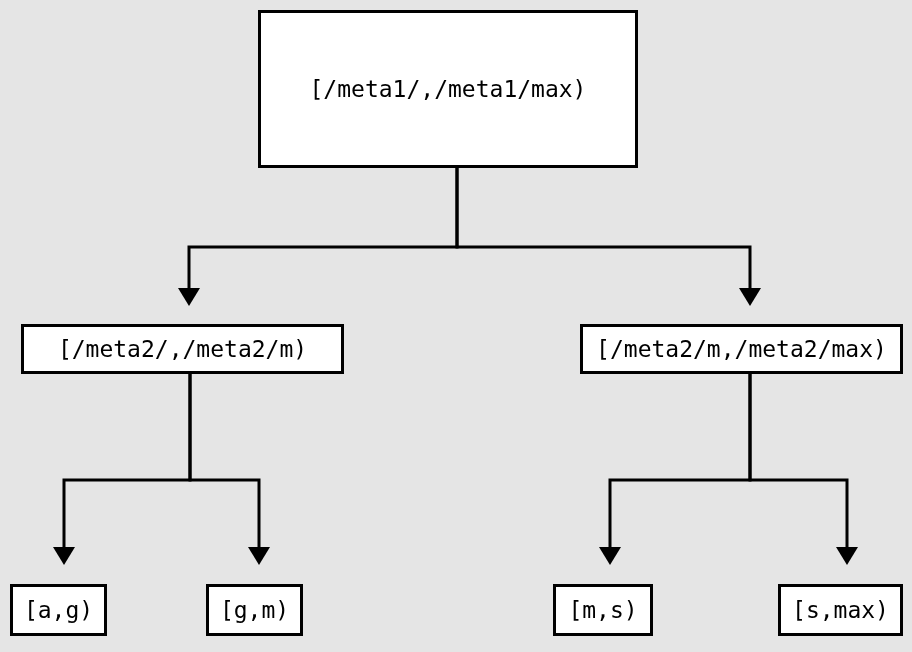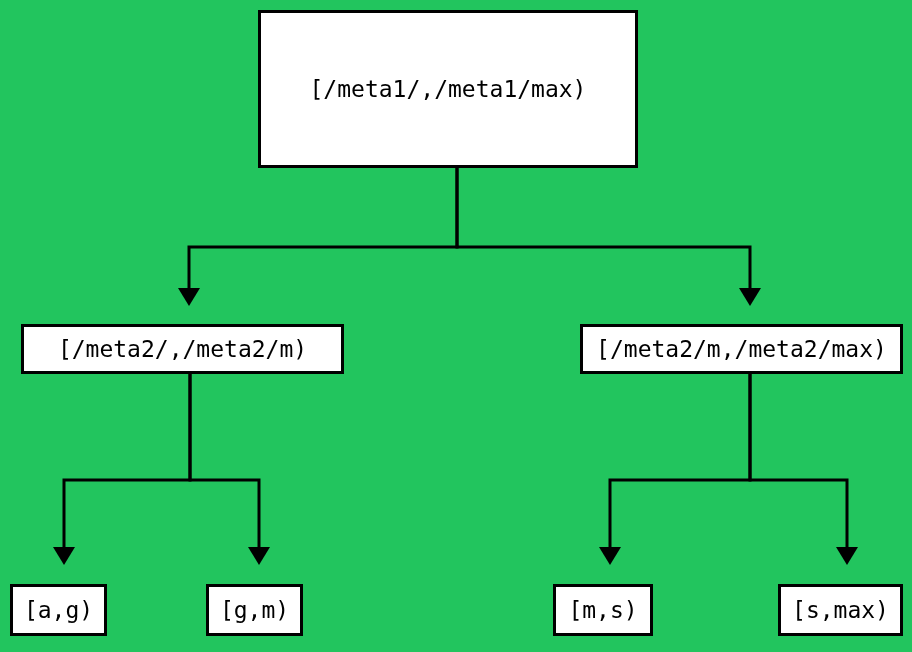--- a/index.html
+++ b/index.html
@@ -11,21 +11,21 @@
   body {
     width: 912px;
     height: 652px;
     font-family: "DejaVu Sans Mono", "Liberation Mono", monospace;
     overflow: hidden;
   }
   #diagram-root {
     position: relative;
     width: 912px;
     height: 652px;
-    background: #22c55e;
+    background: #e5e5e5;
   }
   svg#tree-canvas {
     display: block;
     width: 912px;
     height: 652px;
   }
   .node-box {
     fill: #ffffff;
     stroke: #000000;
     stroke-width: 3;

